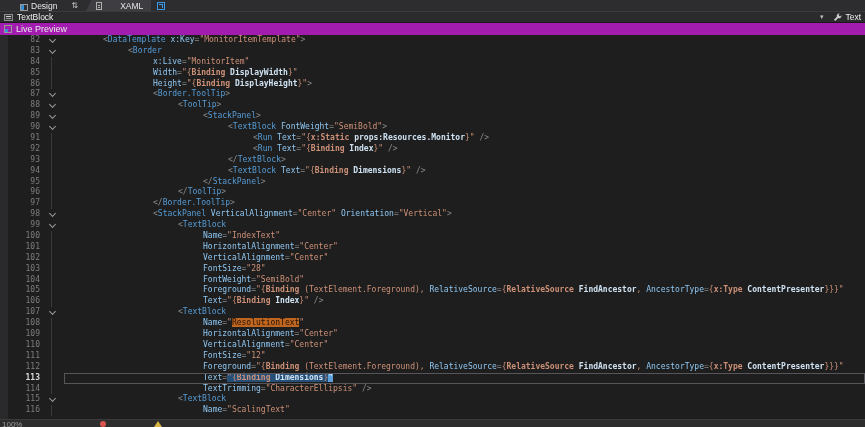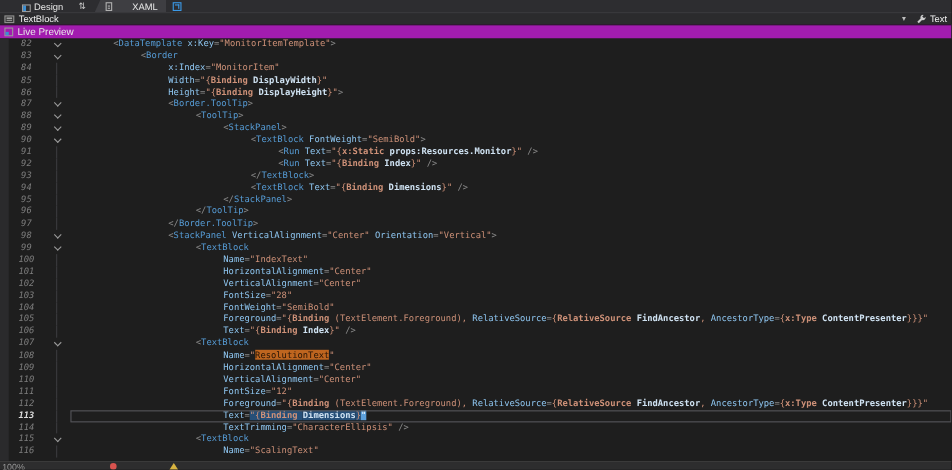--- a/index.html
+++ b/index.html
@@ -31,21 +31,21 @@
   
   .bar3{height:12px;background:#a21caf;border-top:1px solid #1a1a1a;display:flex;align-items:center;
     font-size:9px;color:#e8e8e8;flex:0 0 auto;padding:0 4px;}
   .ic-lp{width:8px;height:8px;border:1px solid #9a9a9a;box-sizing:border-box;margin-right:4px;position:relative;}
   .ic-lp::before{content:"";position:absolute;left:0;bottom:0;width:3px;height:3px;background:#3b8fd4;}
 
   
   .editor{flex:1 1 auto;background:#1e1e1e;position:relative;overflow:hidden;padding-left:8px;}
   .editor::before{content:"";position:absolute;left:0;top:0;bottom:0;width:8px;background:#2a2a2c;}
   .ln{display:flex;height:10.9px;align-items:stretch;font-family:"DejaVu Sans Mono",monospace;font-size:8px;}
-  .num{width:32px;text-align:center;color:#7d7d7d;flex:0 0 auto;line-height:10.9px;font-style:italic;}
+  .num{width:32px;text-align:right;color:#7d7d7d;flex:0 0 auto;line-height:10.9px;}
   .fold{width:24px;flex:0 0 auto;position:relative;display:flex;justify-content:center;align-items:center;}
   .chev{width:4px;height:4px;border-left:1px solid #9a9a9a;border-bottom:1px solid #9a9a9a;transform:rotate(-45deg);margin-top:-2px;}
   .fold.fline::before{content:"";position:absolute;left:11px;top:0;bottom:0;width:1px;background:#3a3a3d;}
   .body{flex:1 1 auto;display:flex;align-items:center;padding-left:14px;min-width:0;}
   .ln.cur .body{outline:1px solid #55555a;outline-offset:-1px;}
   .ln.cur .num{color:#dcdcdc;font-weight:bold;}
   .g{width:24px;flex:0 0 auto;border-left:1px dashed #3c3c41;}
   .code{white-space:pre;line-height:10.9px;color:#dcdcdc;}
   .tk-d{color:#8a8a8a;}
   .tk-t{color:#569cd6;}
@@ -125,21 +125,21 @@
             <span class="code"><span class="tk-d">&lt;</span><span class="tk-t">Border</span></span>
           </div>
         </div>
         <div class="ln">
           <span class="num">84</span>
           <span class="fold fline"></span>
           <div class="body">
             <span class="g"></span>
             <span class="g"></span>
             <span class="g"></span>
-            <span class="code"><span class="tk-a">x:Index</span><span class="tk-d">=</span><span class="tk-s">"MonitorItem"</span></span>
+            <span class="code"><span class="tk-a">x:Live</span><span class="tk-d">=</span><span class="tk-s">"MonitorItem"</span></span>
           </div>
         </div>
         <div class="ln">
           <span class="num">85</span>
           <span class="fold fline"></span>
           <div class="body">
             <span class="g"></span>
             <span class="g"></span>
             <span class="g"></span>
             <span class="code"><span class="tk-a">Width</span><span class="tk-d">=</span><span class="tk-s">"{</span><span class="tk-e">Binding </span><span class="tk-m">DisplayWidth</span><span class="tk-s">}"</span></span>

